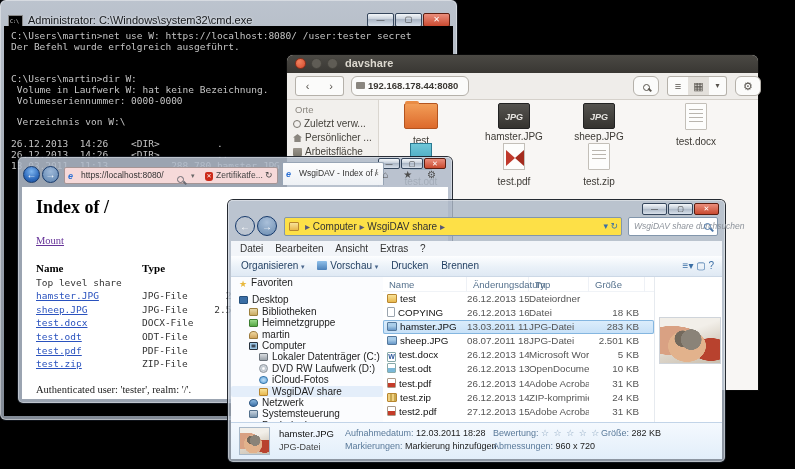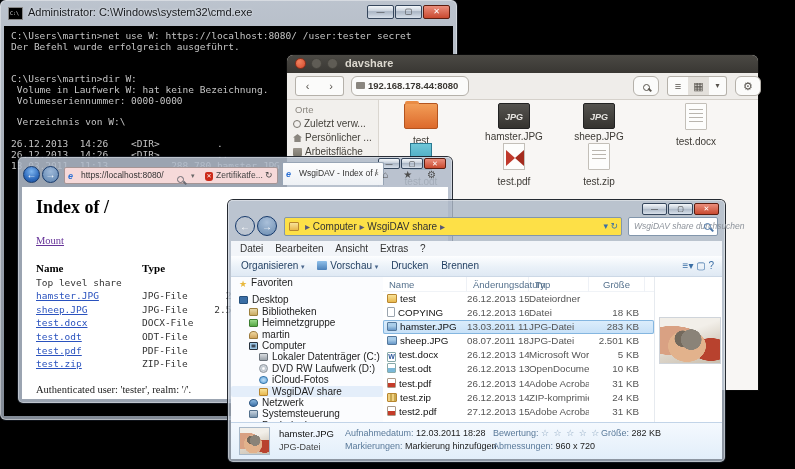--- a/index.html
+++ b/index.html
@@ -9,21 +9,21 @@
   
   .glass{background:linear-gradient(180deg,rgba(198,206,217,.95),rgba(148,157,170,.88));
     box-shadow:0 0 0 1px rgba(15,20,28,.9), inset 0 0 0 1px rgba(255,255,255,.4);border-radius:6px;}
   .wbtns{position:absolute;display:flex;}
   .wbtn{width:27px;height:14px;margin-left:1px;border:1px solid #35465c;border-radius:2px;
     background:linear-gradient(#f4f7fa,#c6cfda 45%,#a9b5c4 46%,#d8e0ea);
     color:#333;font-size:8px;line-height:12px;text-align:center;}
   .wbtn.close{background:linear-gradient(#eb8e7c,#d4543c 45%,#b83а24 46%,#d4543c);background:linear-gradient(#eb8e7c,#c94a30);color:#fff;border-color:#5c1d10;}
   
   .cmd{left:0;top:0;width:457px;height:420px;}
-  .cmd-title{position:absolute;left:0;top:0;right:0;height:26px;}
+  .cmd-title{position:absolute;left:0;top:8px;right:0;height:26px;}
   .cmd-ico{position:absolute;left:8px;top:7px;width:15px;height:13px;background:#000;border:1px solid #888;
     color:#ddd;font-size:5px;line-height:11px;text-align:left;padding-left:1px;font-family:"DejaVu Sans Mono",monospace;}
   .cmd-title-text{position:absolute;left:28px;top:6px;font-size:11px;color:#16191d;text-shadow:0 0 3px rgba(255,255,255,.8);}
   .cmd .wbtns{right:7px;top:5px;}
   .console{position:absolute;left:4px;top:26px;right:4px;bottom:4px;background:#000;margin:0;
     padding:5px 7px;font-family:"DejaVu Sans Mono",monospace;font-size:9.5px;line-height:10.8px;color:#c4c4c4;
     white-space:pre;overflow:hidden;}
   
   .naut{left:287px;top:55px;width:471px;height:335px;background:#f8f6f4;border-radius:6px 6px 0 0;
     box-shadow:0 0 0 1px rgba(10,10,10,.9);}
@@ -152,21 +152,21 @@
   .si-disk{background:linear-gradient(#d8dce0,#9aa2aa);border:1px solid #6a727a;}
   .si-dvd{background:radial-gradient(circle,#fff 15%,#c0c8d0 40%,#e8ecf0);border:1px solid #8a929a;border-radius:50%;width:9px;height:9px;}
   .si-cloud{background:radial-gradient(#bfe0f8,#5aa0d8);border:1px solid #3a78ac;border-radius:4px;}
   .si-network{background:linear-gradient(#8ab8e0,#3a6ea5);border:1px solid #26507c;border-radius:50%;}
   .si-control{background:linear-gradient(#c8d4e0,#7a94ac);border:1px solid #54708c;}
   .si-trash{background:linear-gradient(#e0e4e8,#a8b0b8);border:1px solid #788088;border-radius:1px 1px 3px 3px;}
   .si-folder{background:linear-gradient(#f8e298,#e8b84e);border:1px solid #b8862f;}
   .e-list{position:absolute;left:152px;top:0;bottom:0;width:271px;font-size:9.8px;color:#222;}
   .e-lhead{height:15px;line-height:15px;color:#54708c;font-size:9.5px;border-bottom:1px solid #f0f3f7;}
   .e-ch{display:inline-block;border-right:1px solid #eef1f6;padding-left:6px;height:15px;}
-  .e-ch1{width:84px;}.e-ch2{width:62px;}.e-ch3{width:60px;}.e-ch4{width:56px;text-align:center;padding-right:6px;}
+  .e-ch1{width:84px;}.e-ch2{width:62px;}.e-ch3{width:60px;}.e-ch4{width:56px;text-align:left;padding-right:6px;}
   .e-row{height:14.1px;line-height:14.1px;white-space:nowrap;position:relative;}
   .e-row.sel{background:linear-gradient(#ddeefc,#c6e0f7);box-shadow:0 0 0 1px #84b6e0 inset;border-radius:2px;}
   .e-c{display:inline-block;vertical-align:top;overflow:hidden;}
   .e-c1{width:84px;padding-left:4px;color:#111;}
   .e-c2{width:62px;color:#555;}
   .e-c3{width:60px;color:#555;}
   .e-c4{width:56px;text-align:right;padding-right:6px;color:#555;}
   .fico{display:inline-block;width:10px;height:9px;margin-right:3px;vertical-align:-1px;border-radius:1px;}
   .fi-folder{background:linear-gradient(#f8e298,#e8b84e);border:1px solid #b8862f;}
   .fi-file{background:#fff;border:1px solid #9aa4ae;width:8px;height:10px;}

